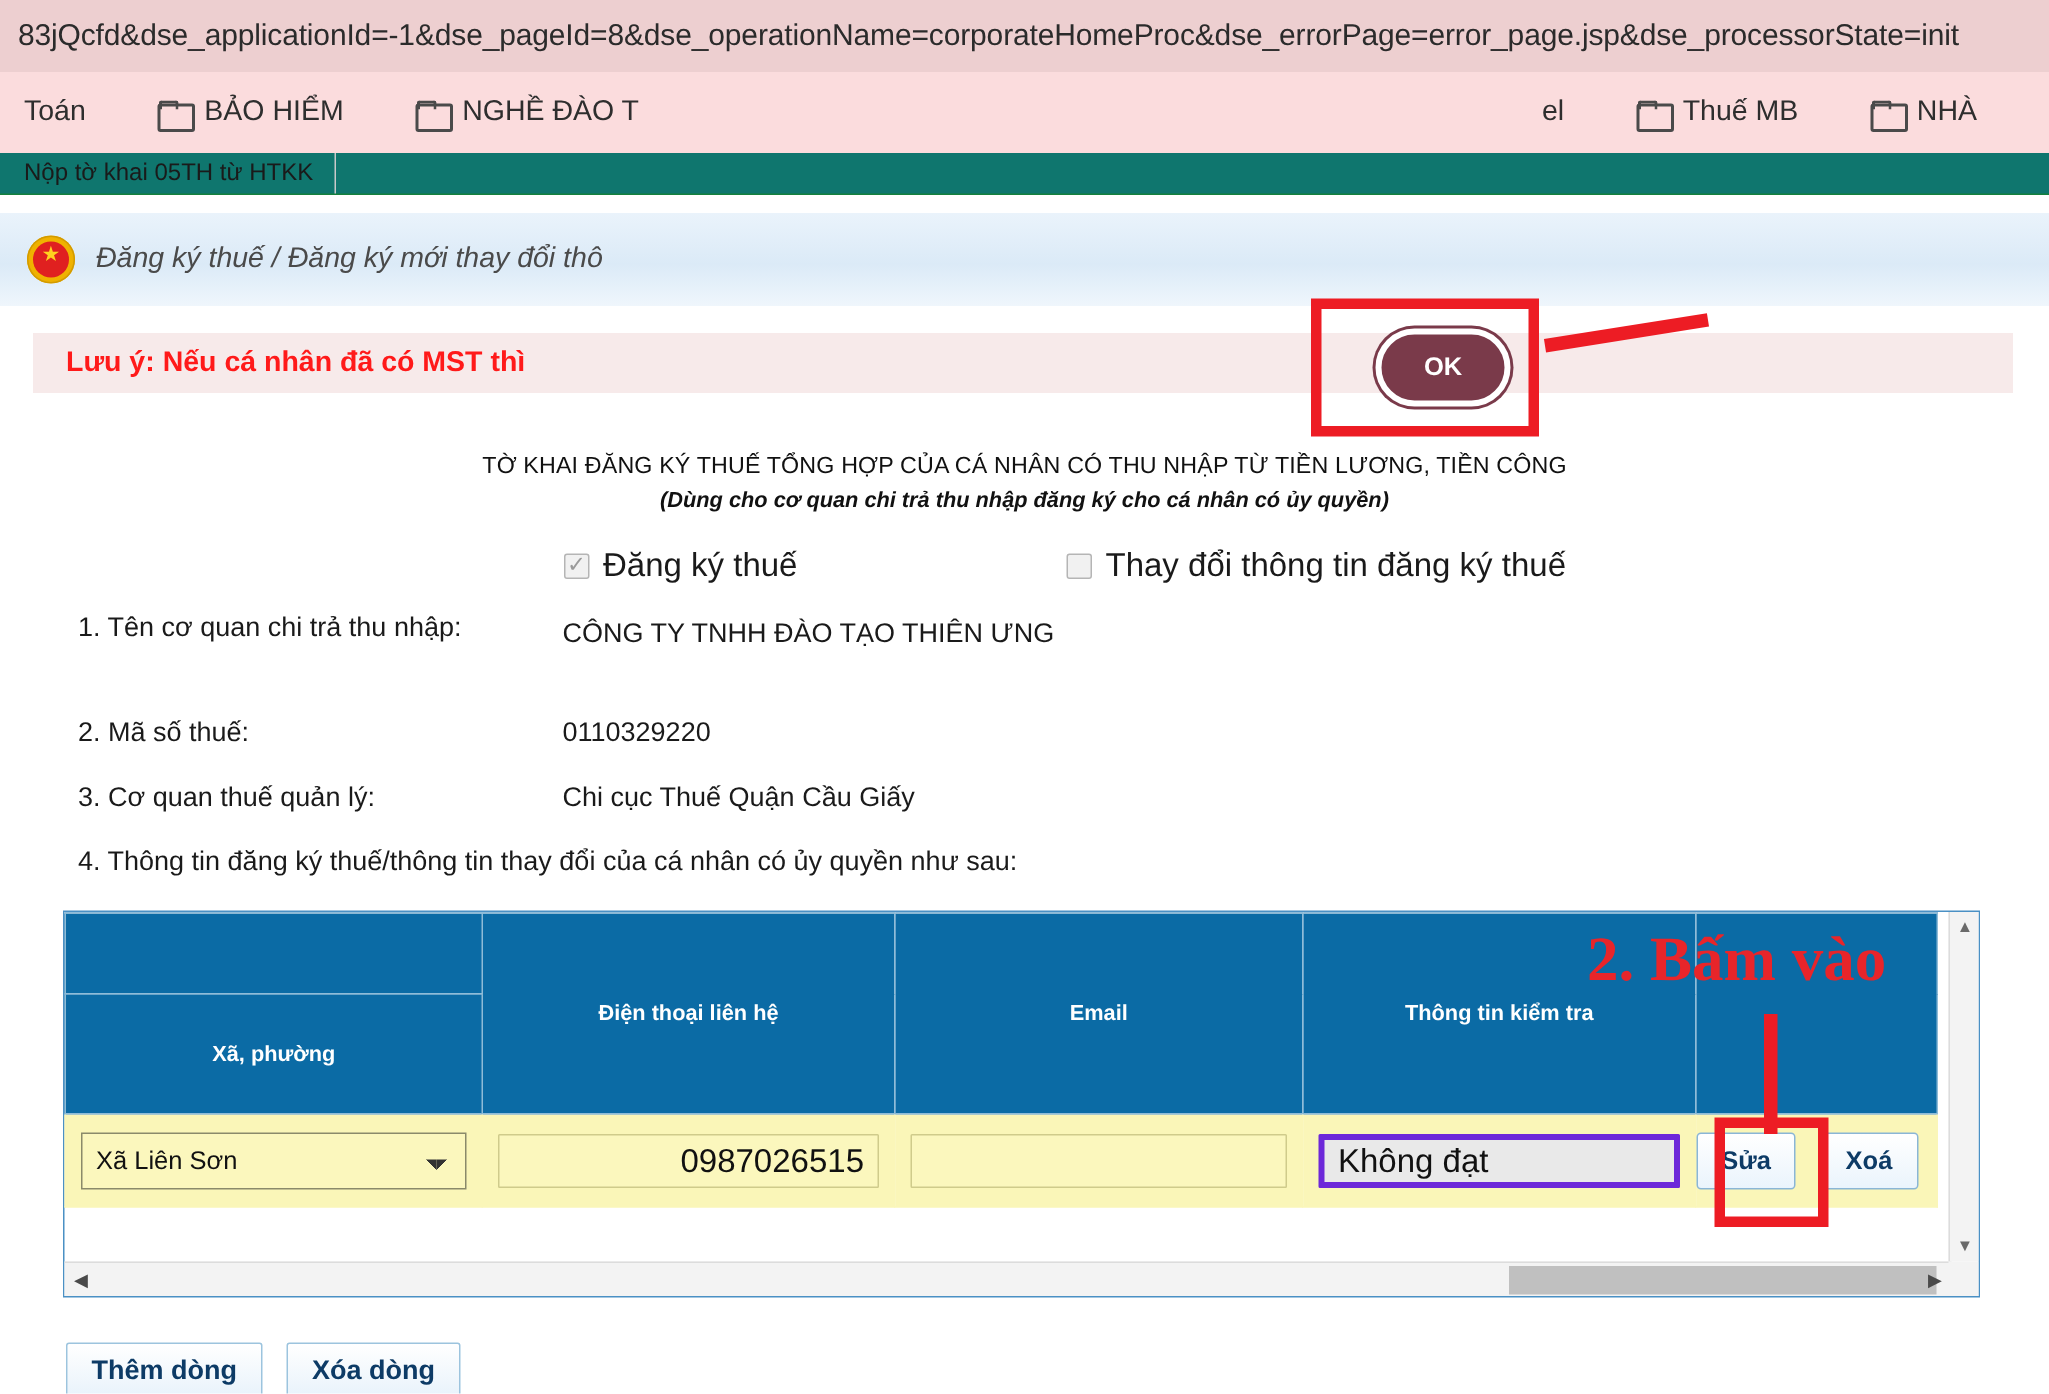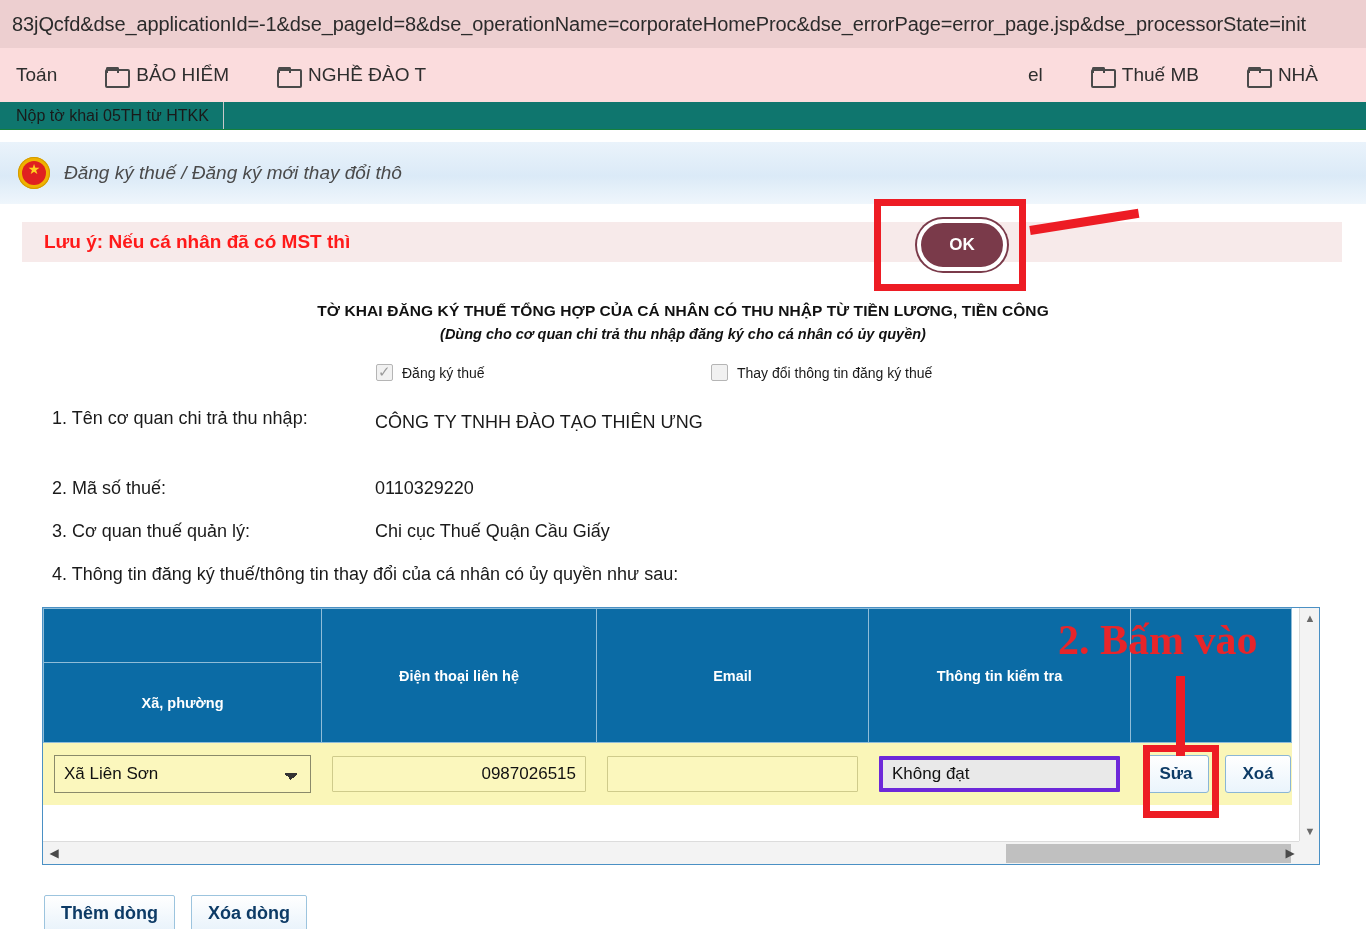--- a/index.html
+++ b/index.html
@@ -92,41 +92,41 @@
     background: #f7eaea;
     display: flex; align-items: center; padding-left: 22px;
   }
   .note-text {
     font-size: 19px; font-weight: bold; color: #ff1a1a; white-space: nowrap;
   }
 
   .form-title {
     position: absolute; left: 0; top: 172px; width: 1366px;
     text-align: center;
-    font-size: 15.5px; font-weight: bold; color: #111; letter-spacing: 0.1px;
+    font-size: 15.5px; font-weight: normal; color: #111; letter-spacing: 0.1px;
   }
   .form-subtitle {
     position: absolute; left: 0; top: 196px; width: 1366px;
     text-align: center;
     font-size: 14.5px; font-weight: bold; font-style: italic; color: #111;
   }
 
   .cbrow { position: absolute; top: 234px; left: 0; width: 1366px; height: 26px; }
   .cbgroup { position: absolute; display: flex; align-items: center; gap: 9px; }
   .cbgroup.g1 { left: 376px; }
   .cbgroup.g2 { left: 711px; }
   .cbox {
     width: 17px; height: 17px; border: 1px solid #b5b5b5; background: #f1f1f1;
     border-radius: 2px; position: relative; flex: 0 0 auto;
   }
   .cbox.checked::after {
     content:"✓"; position:absolute; left:1px; top:-3px;
     font-size:15px; color:#9a9a9a; line-height:20px;
   }
-  .cblabel { font-size: 14px; color: #1a1a1a; white-space: nowrap; }
+  .cblabel { font-size: 22px; color: #1a1a1a; white-space: nowrap; }
 
   .field { position: absolute; font-size: 18px; color: #1a1a1a; }
   .field-label { left: 52px; }
   .field-value { left: 375px; }
 
   .f1l { top: 278px; } .f1v { top: 278px; width: 330px; line-height: 29px; }
   .f2l { top: 348px; } .f2v { top: 348px; }
   .f3l { top: 391px; } .f3v { top: 391px; }
   .f4l { top: 434px; }
 
@@ -152,21 +152,21 @@
   }
   th.spacer-top { height: 42px; border-bottom-color:#8fbcd8; }
   td.cell {
     background: #faf6b8; border: 1px solid #faf6b8;
     height: 62px; padding: 0 10px; vertical-align: middle;
   }
   td.cell.first { padding-left: 0; }
 
   .tinput {
     width: 100%; height: 36px; border: 1px solid #cfcb8b;
-    background: #fbf7bd; font-size: 17px; color: #111;
+    background: #fbf7bd; font-size: 22px; color: #111;
     padding: 0 9px; font-family: "Liberation Sans", sans-serif;
     border-radius: 1px;
   }
   .tinput.num { text-align: right; }
   .tinput.readonly { background: #e9e9e9; border: 4px solid #6d28d9; }
   .tselect {
     width: 100%; height: 38px; border: 1px solid #8a8a6a;
     background: #fbf7bd; font-size: 17px; color: #111;
     padding: 0 9px; font-family: "Liberation Sans", sans-serif;
     appearance: none; -webkit-appearance: none;
@@ -400,21 +400,21 @@
               <td class="cell">
                 <input class="tinput num" type="text" value="0987026515" style="">
               </td>
               <td class="cell">
                 <input class="tinput" type="text" value="" style="">
               </td>
               <td class="cell">
                 <input class="tinput readonly" type="text" readonly="" value="Không đạt" style="">
               </td>
               <td class="cell" style="padding:0 12px">
-                <div style="display:flex;gap:16px;align-items:center;justify-content:space-between">
+                <div style="display:flex;gap:16px;align-items:center;justify-content:flex-end">
                   <button class="sbtn">Sửa</button>
                   <button class="sbtn">Xoá</button>
                 </div>
               </td>
             </tr>
           </tbody>
         </table>
       </div>
 
       <div class="vscroll">

